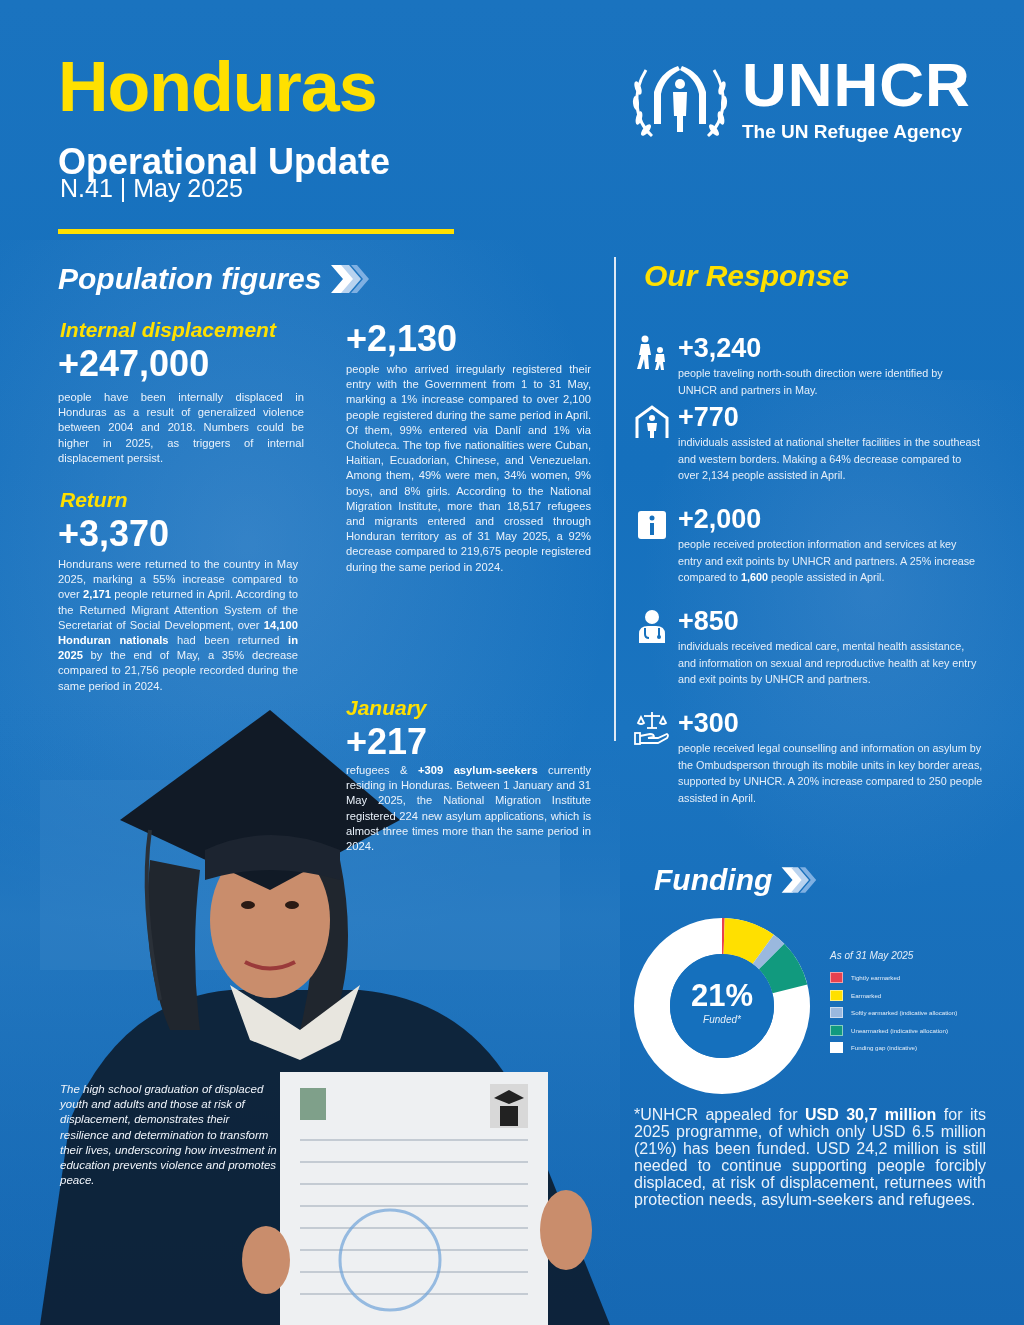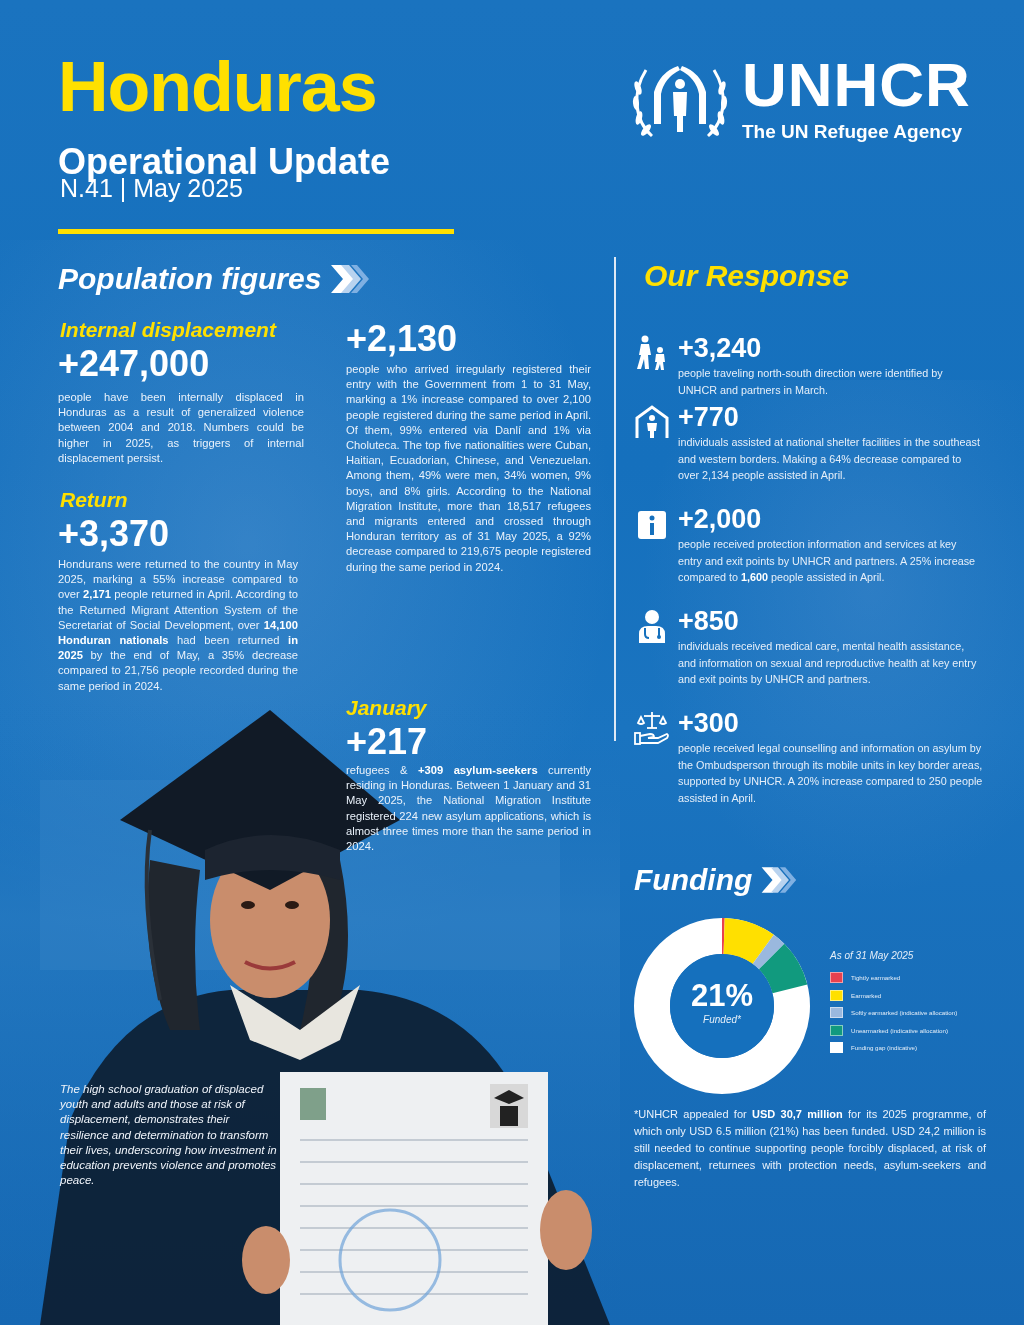--- a/index.html
+++ b/index.html
@@ -54,21 +54,21 @@
 
   
   .donut { position: absolute; left: 634px; top: 918px; width: 176px; height: 176px; }
   .donut-pct { position: absolute; left: 634px; top: 980px; width: 176px; text-align: center; font-size: 31px; font-weight: 900; color: #fff; line-height: 1; }
   .donut-lbl { position: absolute; left: 634px; top: 1014px; width: 176px; text-align: center; font-size: 10px; font-style: italic; color: #e6eff9; }
   .legend { position: absolute; left: 830px; top: 950px; width: 180px; }
   .legend-title { font-size: 10px; font-style: italic; color: #e6eff9; margin-bottom: 8px; }
   .legend-row { display: flex; align-items: center; gap: 8px; height: 17.5px; }
   .swatch { width: 13px; height: 11px; border: 1px solid rgba(255,255,255,0.5); }
   .legend-label { font-size: 6.2px; color: #e6eff9; white-space: nowrap; }
-  .fund-note { position: absolute; left: 634px; top: 1106px; width: 352px; font-size: 11px; line-height: 17px; color: #eaf2fb; text-align: justify; }
+  .fund-note { position: absolute; left: 634px; top: 1106px; width: 352px; font-size: 16px; line-height: 17px; color: #eaf2fb; text-align: justify; }
   .fund-note b { color: #fff; }
 </style>
 </head>
 <body>
 
 <div class="bg-haze"></div>
 <div class="bg-haze2"></div>
 
 <div class="title">Honduras</div>
 <div class="subtitle">Operational Update</div>
@@ -182,21 +182,21 @@
 <div class="resp" style="top:300px; height:64px;">
   <svg class="resp-icon" viewBox="0 0 36 36">
     <g fill="#fff">
       <circle cx="11" cy="4" r="3.5"></circle>
       <path d="M7 9 L15 9 L17 20 L14 20 L15 34 L11 34 L10 24 L7 34 L3 34 L7 20 L5 20 Z"></path>
       <circle cx="26" cy="15" r="3"></circle>
       <path d="M22 19 L30 19 L31 27 L29 27 L30 35 L27 35 L26 29 L24 35 L21 35 L23 27 L21 27 Z"></path>
     </g>
   </svg>
   <div class="resp-num">+3,240</div>
-  <div class="resp-txt">people traveling north-south direction were identified by UNHCR and partners in March.</div>
+  <div class="resp-txt">people traveling north-south direction were identified by UNHCR and partners in May.</div>
 </div>
 
 <div class="resp" style="top:369px; height:92px;">
   <svg class="resp-icon" viewBox="0 0 36 36">
     <path d="M3 34 L3 14 L18 3 L33 14 L33 34" fill="none" stroke="#fff" stroke-width="3"></path>
     <g fill="#fff">
       <circle cx="18" cy="14" r="3"></circle>
       <path d="M13 19 L23 19 L22 27 L20 27 L20 34 L16 34 L16 27 L14 27 Z"></path>
     </g>
   </svg>
@@ -236,21 +236,21 @@
       <path d="M29 7 L26 13 Q29 15 32 13 Z"></path>
       <line x1="13" y1="18" x2="23" y2="18"></line>
       <rect x="1" y="23" width="5" height="11"></rect>
       <path d="M6 26 L16 24 Q20 24 20 27 L14 28 L24 28 L33 24 Q35 25 33 28 L24 33 L6 33"></path>
     </g>
   </svg>
   <div class="resp-num">+300</div>
   <div class="resp-txt">people received legal counselling and information on asylum by the Ombudsperson through its mobile units in key border areas, supported by UNHCR. A 20% increase compared to 250 people assisted in April.</div>
 </div>
 
-<div class="sec-heading" style="left:634px; top:865px;">
+<div class="sec-heading" style="left:654px; top:865px;">
   <span>Funding</span>
   <svg class="chev" width="40" height="30" viewBox="0 0 44 32">
     <path d="M4 2 L16 2 L28 16 L16 30 L4 30 L16 16 Z" fill="#fff"></path>
     <path d="M14 2 L22 2 L34 16 L22 30 L14 30 L26 16 Z" fill="#b9d3ef"></path>
     <path d="M24 2 L30 2 L42 16 L30 30 L24 30 L36 16 Z" fill="#7fb0e2"></path>
   </svg>
 </div>
 
 <svg class="donut" viewBox="0 0 176 176">
   <g transform="translate(88 88) rotate(-90)">

